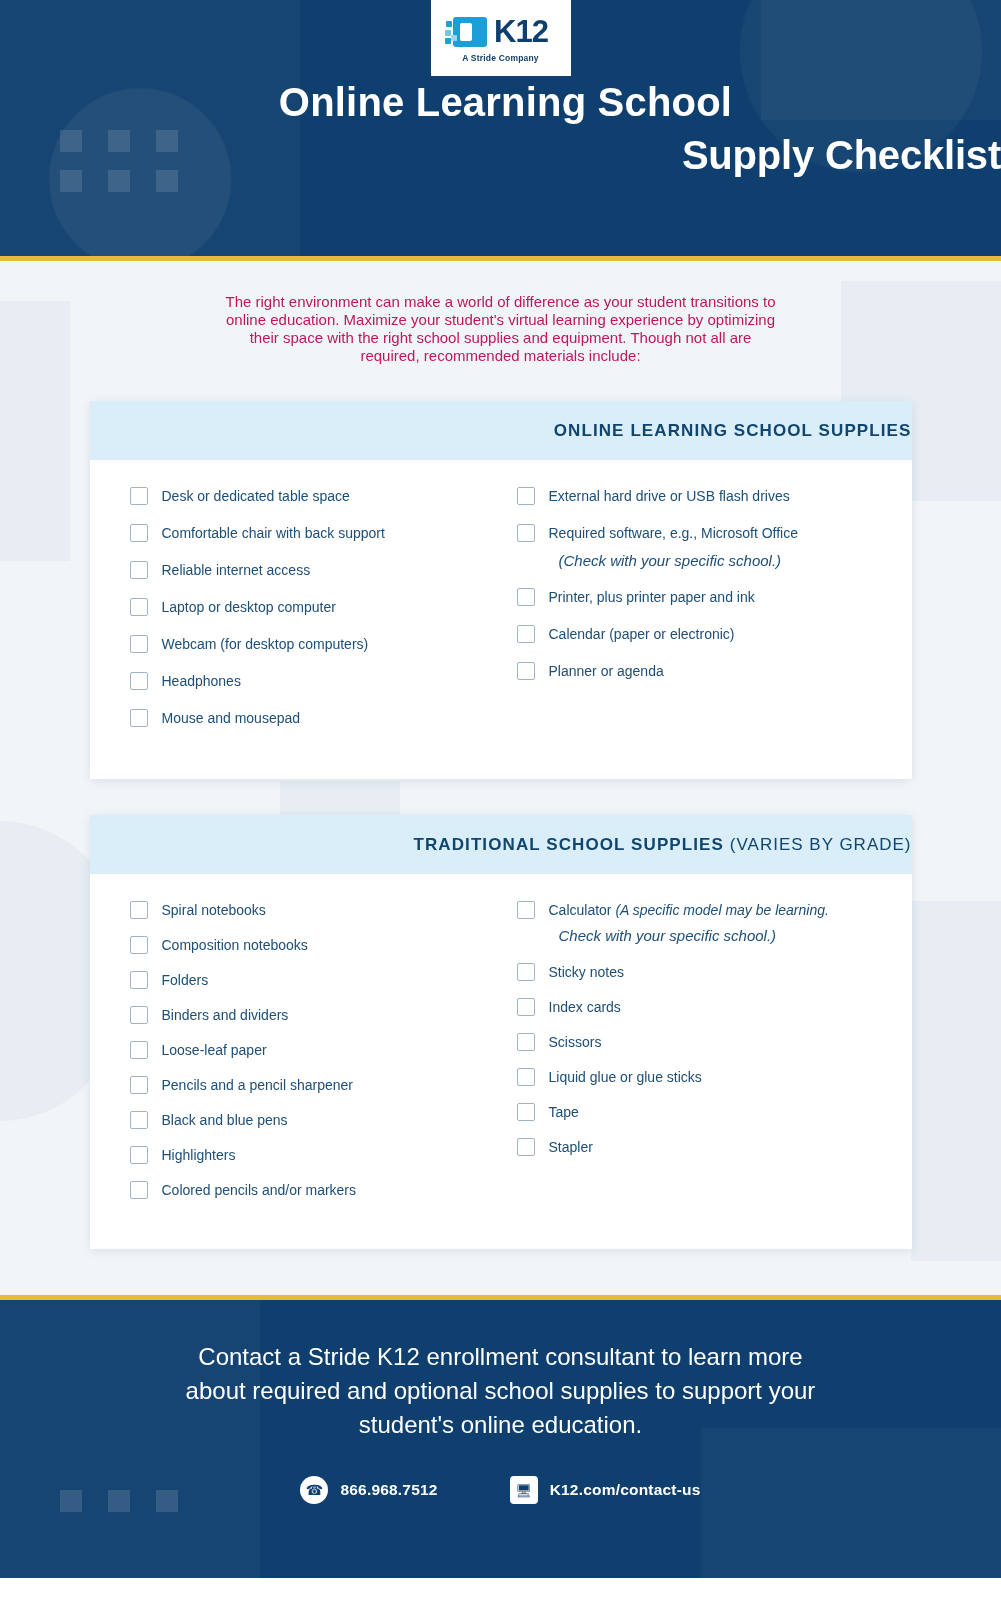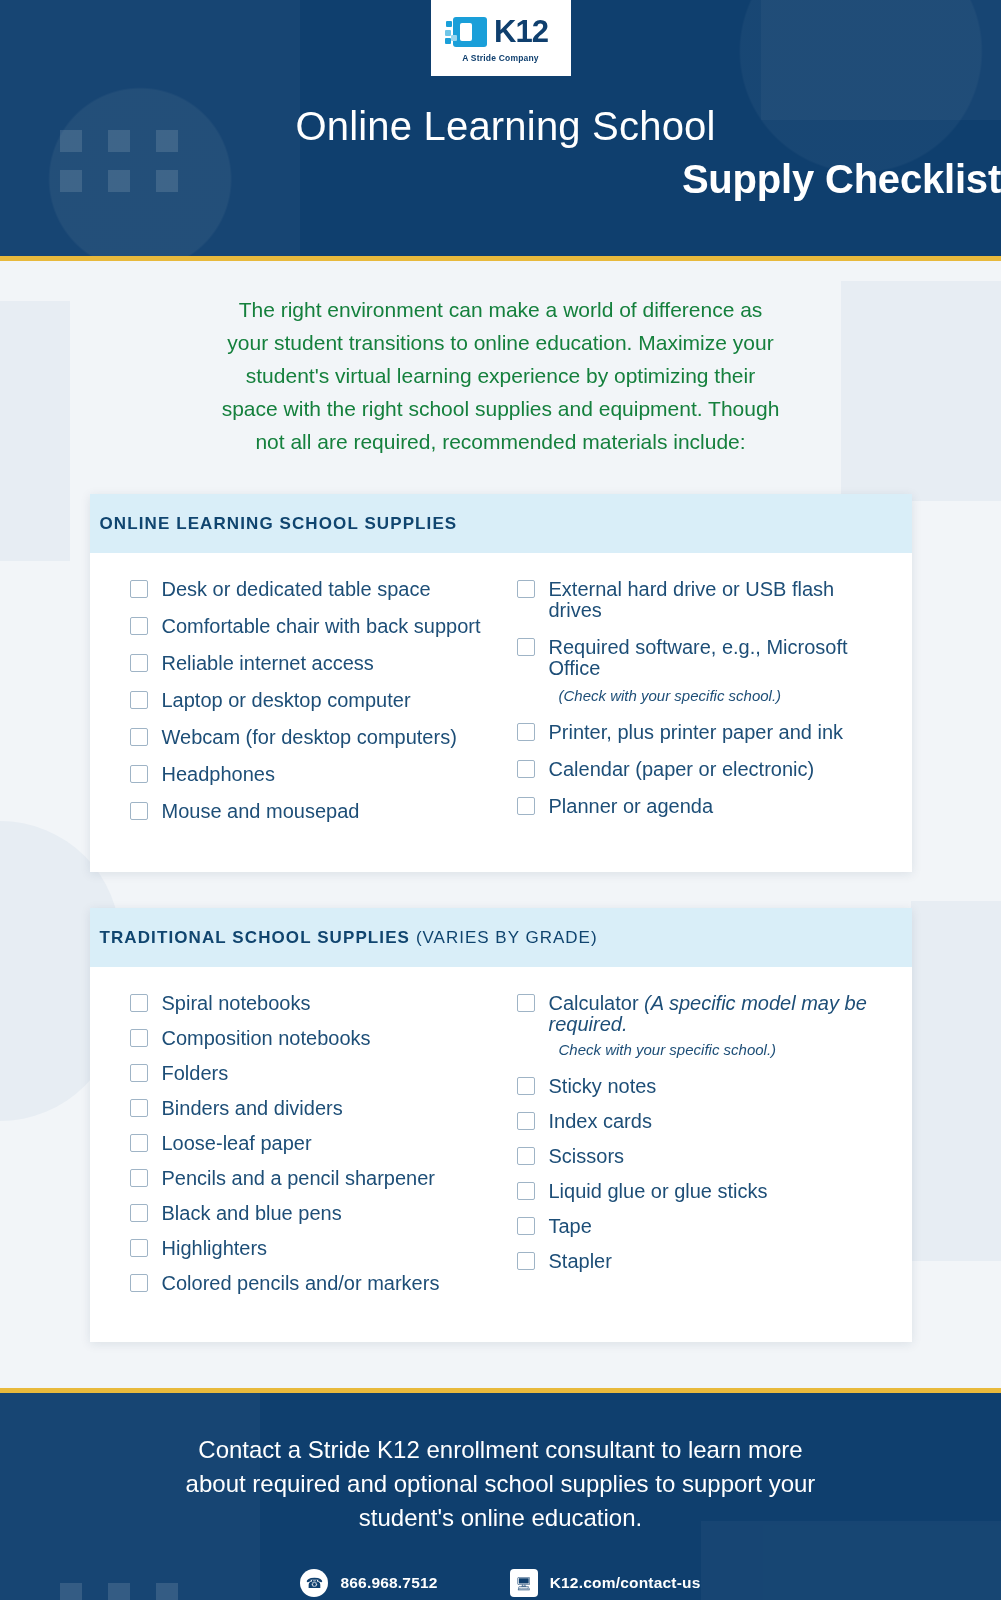--- a/index.html
+++ b/index.html
@@ -78,23 +78,23 @@
   }
   .logo-sub {
     font-size: 8.5px; font-weight: bold; color: #0f3f6e;
     letter-spacing: .2px; margin-top: 3px;
   }
   .hdr-title {
     position: relative; z-index: 3;
     text-align: center;
     color: #ffffff;
     font-size: 40px;
-    font-weight: 400;
+    font-weight: 700;
     letter-spacing: .2px;
-    padding-top: 104px;
+    padding-top: 80px;
     margin-left: 10px;
   }
   .hdr-title2 {
     position: relative; z-index: 3;
     text-align: right;
     color: #ffffff;
     font-size: 40px;
     font-weight: bold;
     letter-spacing: -.2px;
     margin-top: 8px;
@@ -109,36 +109,36 @@
     overflow: hidden;
   }
   .bg-shapes { position: absolute; inset: 0; pointer-events: none; }
   .bg-shapes i { position: absolute; background: #e7edf3; }
 
   .intro {
     position: relative;
     width: 560px;
     margin: 32px auto 0;
     text-align: center;
-    color: #15803d;
-    font-size: 21px;
-    line-height: 33px;
+    color: #be185d;
+    font-size: 15px;
+    line-height: 18px;
   }
 
   .card {
     position: relative;
     width: 822px;
     margin: 36px auto 0;
     background: #ffffff;
     box-shadow: 0 2px 10px rgba(20,50,80,0.10);
   }
   .card-head {
     background: #d9eef8;
-    text-align: left;
-    padding: 20px 10px 19px;
+    text-align: right;
+    padding: 20px 0 19px;
     color: #10456f;
     font-size: 17px;
     font-weight: bold;
     letter-spacing: 1.1px;
   }
   .card-head .light { font-weight: normal; letter-spacing: 1px; margin-top: 28px; }
   .card-body {
     display: flex;
     padding: 26px 40px 34px 40px;
   }
@@ -154,21 +154,21 @@
     flex: 0 0 auto;
     width: 18px; height: 18px;
     border: 1.6px solid #9fb4c6;
     border-radius: 2px;
     background: #ffffff;
     margin-top: 1px;
     margin-right: 14px;
   }
   .lbl {
     color: #1d4e77;
-    font-size: 20px;
+    font-size: 14px;
     line-height: 21px;
   }
   .lbl .it { font-style: italic; }
   .cont {
     color: #1d4e77;
     font-size: 15px;
     line-height: 21px;
     font-style: italic;
     margin: -10px 0 16px 42px;
   }
@@ -353,21 +353,21 @@
           <div class="item tight">
             <span class="cb"></span>
             <span class="lbl">Colored pencils and/or markers</span>
           </div>
         </div>
         <div class="col right">
           <div class="item tight">
             <span class="cb"></span>
             <span class="lbl">
               <span>Calculator</span>
-              <span class="it">(A specific model may be required.</span>
+              <span class="it">(A specific model may be learning.</span>
             </span>
           </div>
           <div class="cont">Check with your specific school.)</div>
           <div class="item tight">
             <span class="cb"></span>
             <span class="lbl">Sticky notes</span>
           </div>
           <div class="item tight">
             <span class="cb"></span>
             <span class="lbl">Index cards</span>

